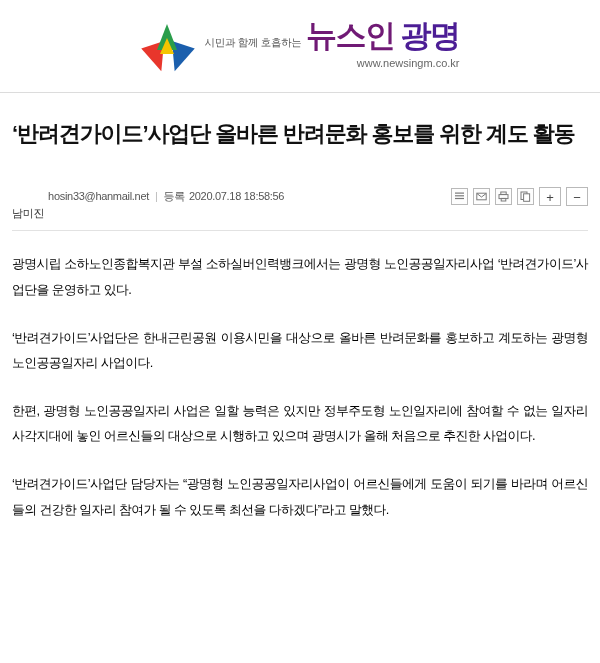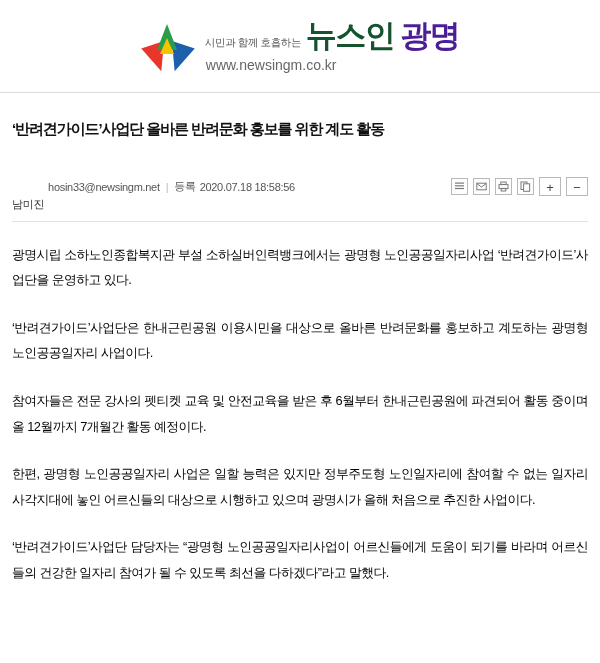--- a/index.html
+++ b/index.html
@@ -69,50 +69,50 @@
     border-right: 7px solid transparent;
     border-bottom: 16px solid #f5c400;
   }
   .logo-text { padding-top: 2px; }
   .logo-tagline {
     font-size: 10.5px;
     color: #555;
     letter-spacing: -0.3px;
     margin: 0 0 1px 2px;
     white-space: nowrap;
-    font-family: Liberation Serif, serif;
   }
   .logo-title {
     font-size: 31px;
     font-weight: bold;
     letter-spacing: -1.5px;
     line-height: 1.05;
     white-space: nowrap;
   }
-  .logo-title .news { color: #14532d; font-family: Liberation Mono, monospace; }
+  .logo-title .news { color: #701a75; font-family: Liberation Mono, monospace; }
   .logo-title .city { color: #4c1d95; margin-left: 6px; }
   .logo-url {
-    font-size: 14px;
+    font-size: 11px;
     color: #666;
     letter-spacing: 0;
     margin: 2px 0 0 3px;
     white-space: nowrap;
+    text-align: right;
   }
 
   .rule {
     border-top: 1px solid #dcdcdc;
     margin: 0 0 0 0;
   }
 
   
   .article {
     padding: 0 12px;
   }
   .headline {
-    font-size: 15px;
+    font-size: 22px;
     font-weight: bold;
     line-height: 1.38;
     letter-spacing: -1.1px;
     color: #111;
     margin: 26px 0 22px;
   }
 
   
   .byline-bar {
     display: flex;
@@ -201,21 +201,21 @@
 
   <div class="rule"></div>
 
   <div class="article">
 
     <h1 class="headline">‘반려견가이드’사업단 올바른 반려문화 홍보를 위한 계도 활동</h1>
 
     <div class="byline-bar">
       <div class="byline-left">
         <span class="author">남미진</span>
-        <span class="email">hosin33@newsingm.net</span>
+        <span class="email">hosin33@hanmail.net</span>
         <span class="sep">|</span>
         <span class="label">등록</span>
         <span class="date">2020.07.18 18:58:56</span>
       </div>
       <div class="byline-right">
         <span class="tool-btn">
           <svg width="11" height="11" viewBox="0 0 11 11" aria-hidden="true">
             <rect x="1" y="1.5" width="9" height="1.2" fill="#7a7a7a"></rect>
             <rect x="1" y="4.2" width="9" height="1.2" fill="#7a7a7a"></rect>
             <rect x="1" y="6.9" width="9" height="1.2" fill="#7a7a7a"></rect>
@@ -241,19 +241,18 @@
           </svg>
         </span>
         <button class="font-btn">+</button>
         <button class="font-btn">−</button>
       </div>
     </div>
 
     <div class="body-copy">
       <p>광명시립 소하노인종합복지관 부설 소하실버인력뱅크에서는 광명형 노인공공일자리사업 ‘반려견가이드’사업단을 운영하고 있다.</p>
       <p>‘반려견가이드’사업단은 한내근린공원 이용시민을 대상으로 올바른 반려문화를 홍보하고 계도하는 광명형 노인공공일자리 사업이다.</p>
-      <p>참여자들은 전문 강사의 펫티켓 교육 및 안전교육을 받은 후 6월부터 한내근린공원에 파견되어 활동 중이며 올 12월까지 7개월간 활동 예정이다.</p>
       <p>한편, 광명형 노인공공일자리 사업은 일할 능력은 있지만 정부주도형 노인일자리에 참여할 수 없는 일자리 사각지대에 놓인 어르신들의 대상으로 시행하고 있으며 광명시가 올해 처음으로 추진한 사업이다.</p>
       <p>‘반려견가이드’사업단 담당자는 “광명형 노인공공일자리사업이 어르신들에게 도움이 되기를 바라며 어르신들의 건강한 일자리 참여가 될 수 있도록 최선을 다하겠다”라고 말했다.</p>
     </div>
 
   </div>
 </div>
 
 </body></html>

